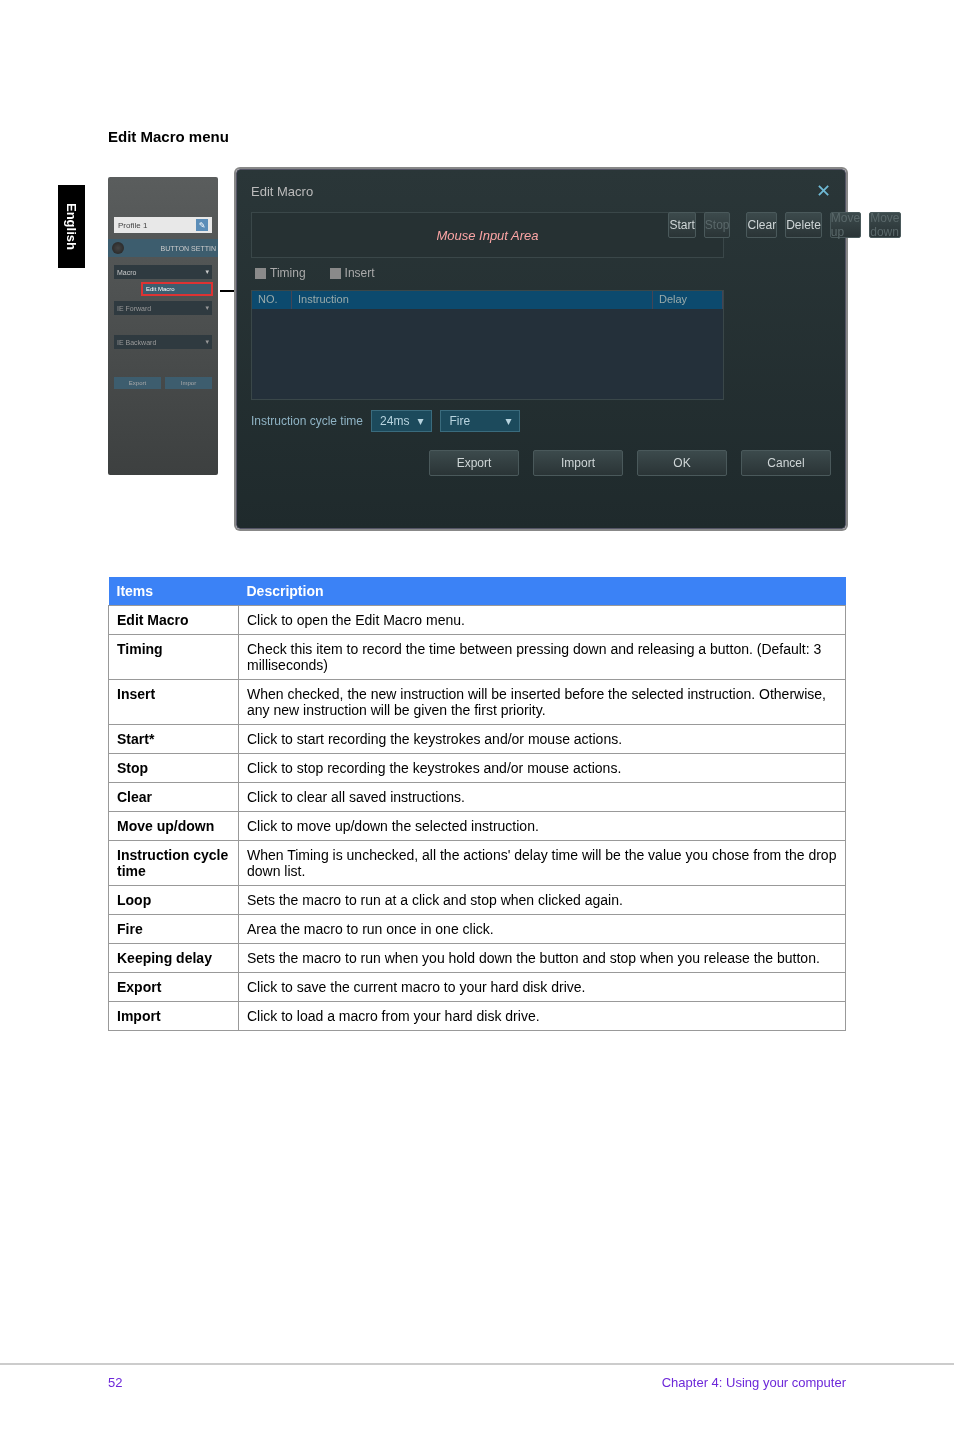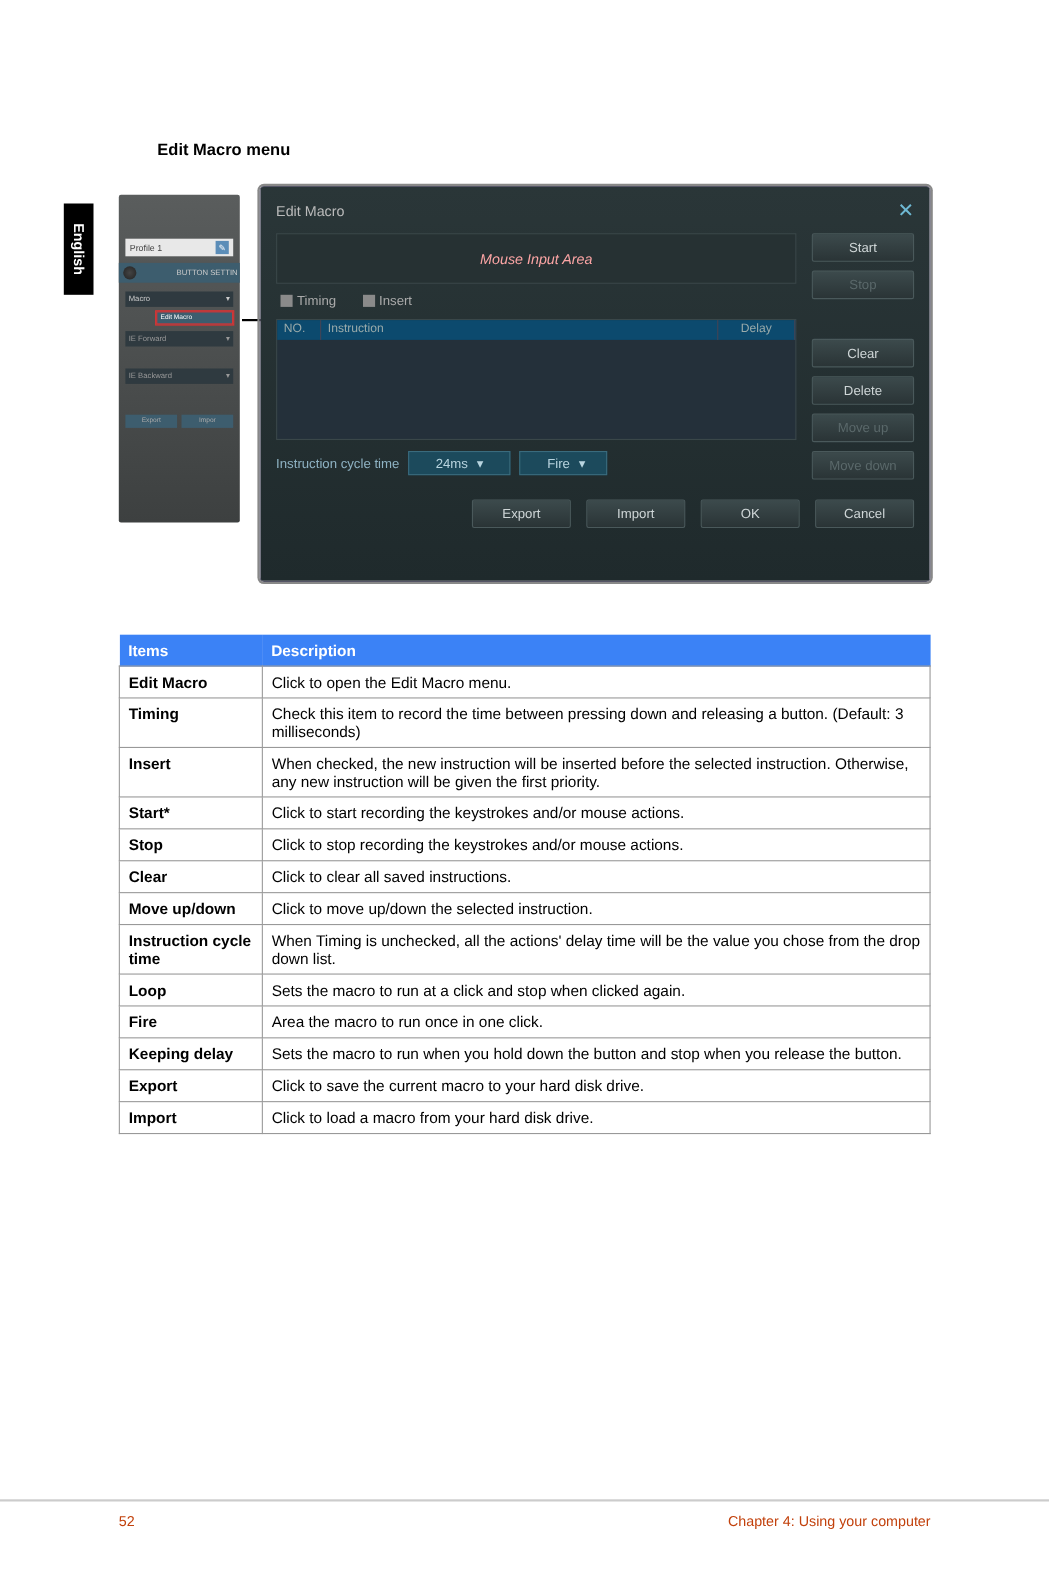--- a/index.html
+++ b/index.html
@@ -25,21 +25,20 @@
       font-weight: bold;
       font-size: 13px;
     }
     .content {
       padding: 128px 108px 0 108px;
     }
     .section-title {
       font-weight: bold;
       font-size: 15px;
       margin-bottom: 24px;
-      margin-left: 35px;
     }
     .screenshots {
       display: flex;
       gap: 18px;
       margin-bottom: 48px;
       align-items: flex-start;
     }
     .left-panel {
       width: 110px;
       background: linear-gradient(#5a5d5d, #3d4040);
@@ -245,31 +244,31 @@
       display: flex;
       align-items: center;
       gap: 8px;
       margin-top: 10px;
       font-size: 12px;
       color: #8fb3c4;
     }
     .dd {
       background: #1c4a5c;
       color: #b8d4df;
-      padding: 3px 24px;
+      padding: 3px 8px;
       border: 1px solid #3a6b7d;
       font-size: 12px;
       display: flex;
       align-items: center;
       gap: 8px;
     }
     .dialog-right {
       width: 93px;
       display: flex;
-      flex-direction: column;
+      flex-direction: row;
       gap: 8px;
       justify-content: center;
     }
     .dbtn {
       background: linear-gradient(#3c4a4c, #2a3436);
       border: 1px solid #4a595b;
       color: #cfd6d7;
       height: 26px;
       display: flex;
       align-items: center;
@@ -313,21 +312,21 @@
     .footer {
       position: absolute;
       bottom: 48px;
       left: 0;
       right: 0;
       border-top: 2px solid #ccc;
       padding: 10px 108px 0 108px;
       display: flex;
       justify-content: space-between;
       font-size: 13px;
-      color: #c2410c;
+      color: #6d28d9;
     }
   </style>
 </head>
 <body>
 
 <div class="sidebar-tab">English</div>
 
 <div class="content">
   <div class="section-title">Edit Macro menu</div>
 
@@ -368,21 +367,21 @@
         <div class="dialog-left">
           <div class="mouse-area">Mouse Input Area</div>
           <div class="checks">
             <span><span class="cbox"></span><span>Timing</span></span>
             <span><span class="cbox"></span><span>Insert</span></span>
           </div>
           <div class="inst-table">
             <div class="inst-header">
               <div style="width:40px;">NO.</div>
               <div style="flex:1;">Instruction</div>
-              <div style="width:70px;text-align:center;">Delay</div>
+              <div style="width:70px;">Delay</div>
             </div>
           </div>
           <div class="cycle-row">
             <span>Instruction cycle time</span>
             <span class="dd">
                 <span>24ms</span>
                 <span>▾</span>
               </span>
             <span class="dd" style="width:80px;justify-content:space-between;">
                 <span>Fire</span>

